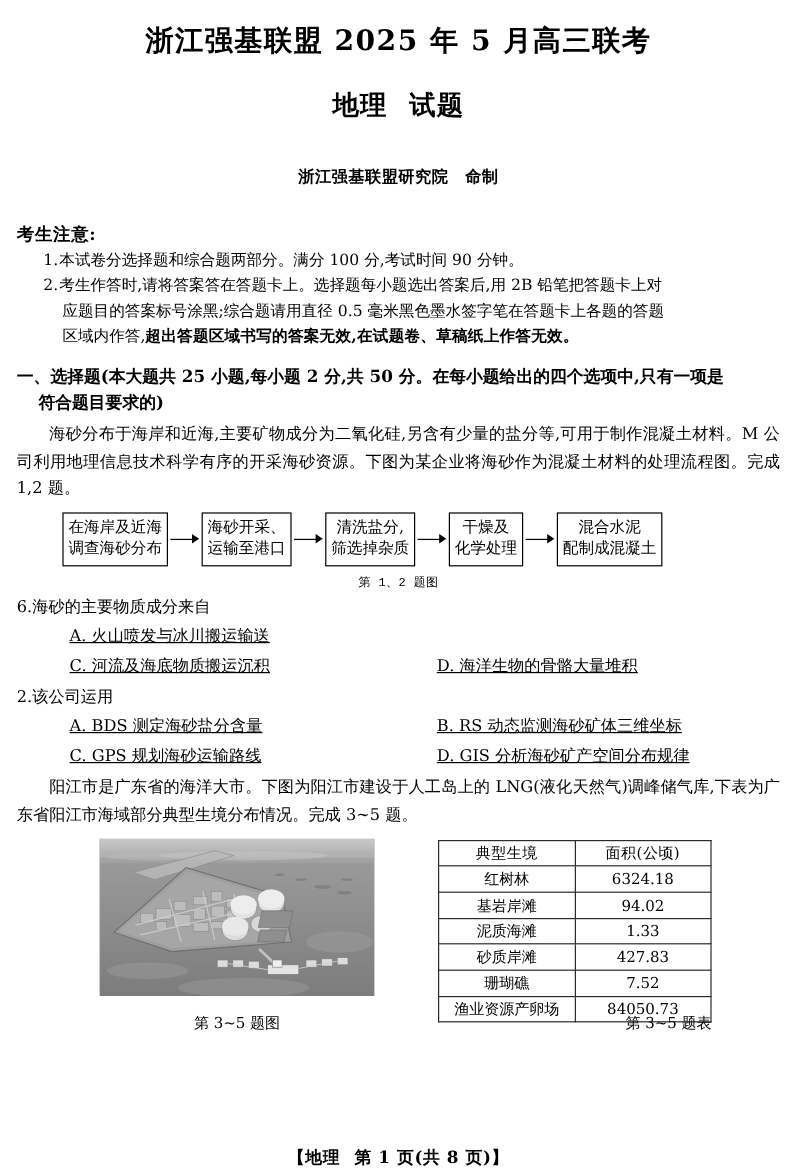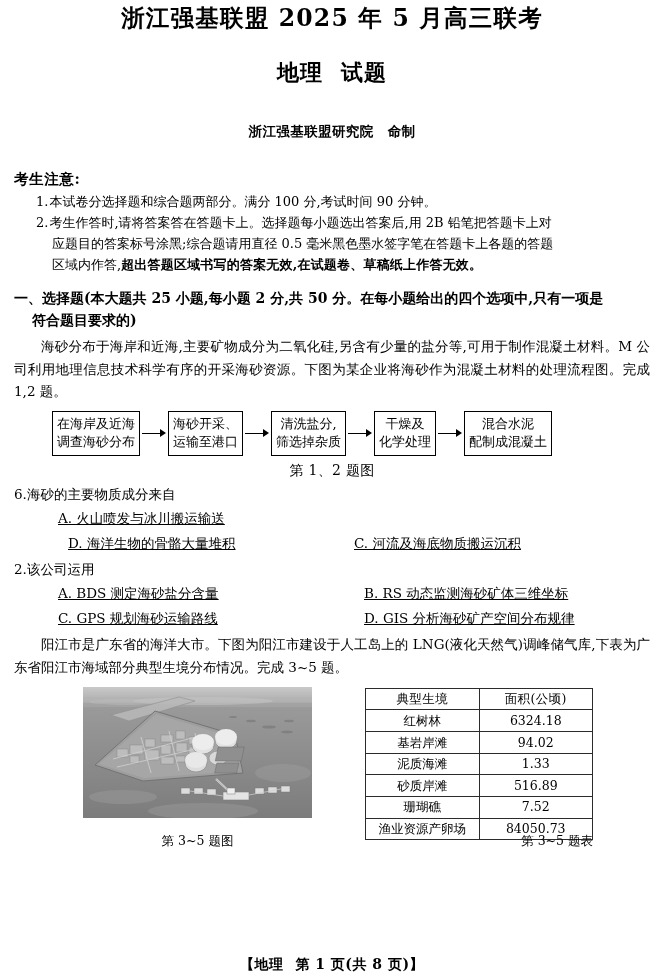--- a/index.html
+++ b/index.html
@@ -26,21 +26,21 @@
   }
 
   
   .doc-title {
     text-align: center;
     font-family: "DejaVu Serif", "Liberation Serif", serif;
     font-weight: bold;
     font-size: 23.5px;
     letter-spacing: 1.2px;
     margin: 0;
-    padding-top: 4px;
+    padding-top: 20px;
     line-height: 1.25;
   }
   .doc-subtitle {
     text-align: center;
     font-family: "DejaVu Serif", "Liberation Serif", serif;
     font-weight: bold;
     font-size: 22px;
     letter-spacing: 1px;
     margin: 0;
     padding-top: 26px;
@@ -147,23 +147,24 @@
     left: 20px;
     top: 2.2px;
     width: 0;
     height: 0;
     border-top: 4px solid transparent;
     border-bottom: 4px solid transparent;
     border-left: 6.5px solid #000;
   }
   .fig-caption {
     text-align: center;
-    font-size: 14px;
+    font-size: 10px;
     margin-top: 6px;
     letter-spacing: 0.3px;
+    font-family: Liberation Mono, monospace;
   }
 
   
   .q-stem {
     font-size: 13.5px;
     line-height: 1.55;
     margin: 4px 0 0 0;
   }
   .q-opts {
     display: flex;
@@ -314,22 +315,22 @@
       <span class="l">配制成混凝土</span>
     </div>
   </div>
   <div class="fig-caption">第 1、2 题图</div>
 
   <p class="q-stem">6.海砂的主要物质成分来自</p>
   <div class="q-opts">
     <div class="opt">A. 火山喷发与冰川搬运输送</div>
   </div>
   <div class="q-opts">
+    <div class="opt">C. 河流及海底物质搬运沉积</div>
     <div class="opt right">D. 海洋生物的骨骼大量堆积</div>
-    <div class="opt">C. 河流及海底物质搬运沉积</div>
   </div>
 
   <p class="q-stem">2.该公司运用</p>
   <div class="q-opts">
     <div class="opt">A. BDS 测定海砂盐分含量</div>
     <div class="opt right">B. RS 动态监测海砂矿体三维坐标</div>
   </div>
   <div class="q-opts">
     <div class="opt">C. GPS 规划海砂运输路线</div>
     <div class="opt right">D. GIS 分析海砂矿产空间分布规律</div>
@@ -455,21 +456,21 @@
         <tr>
           <td class="c-name">基岩岸滩</td>
           <td class="c-val">94.02</td>
         </tr>
         <tr>
           <td class="c-name">泥质海滩</td>
           <td class="c-val">1.33</td>
         </tr>
         <tr>
           <td class="c-name">砂质岸滩</td>
-          <td class="c-val">516.89</td>
+          <td class="c-val">427.83</td>
         </tr>
         <tr>
           <td class="c-name">珊瑚礁</td>
           <td class="c-val">7.52</td>
         </tr>
         <tr>
           <td class="c-name">渔业资源产卵场</td>
           <td class="c-val">84050.73</td>
         </tr>
       </tbody>

